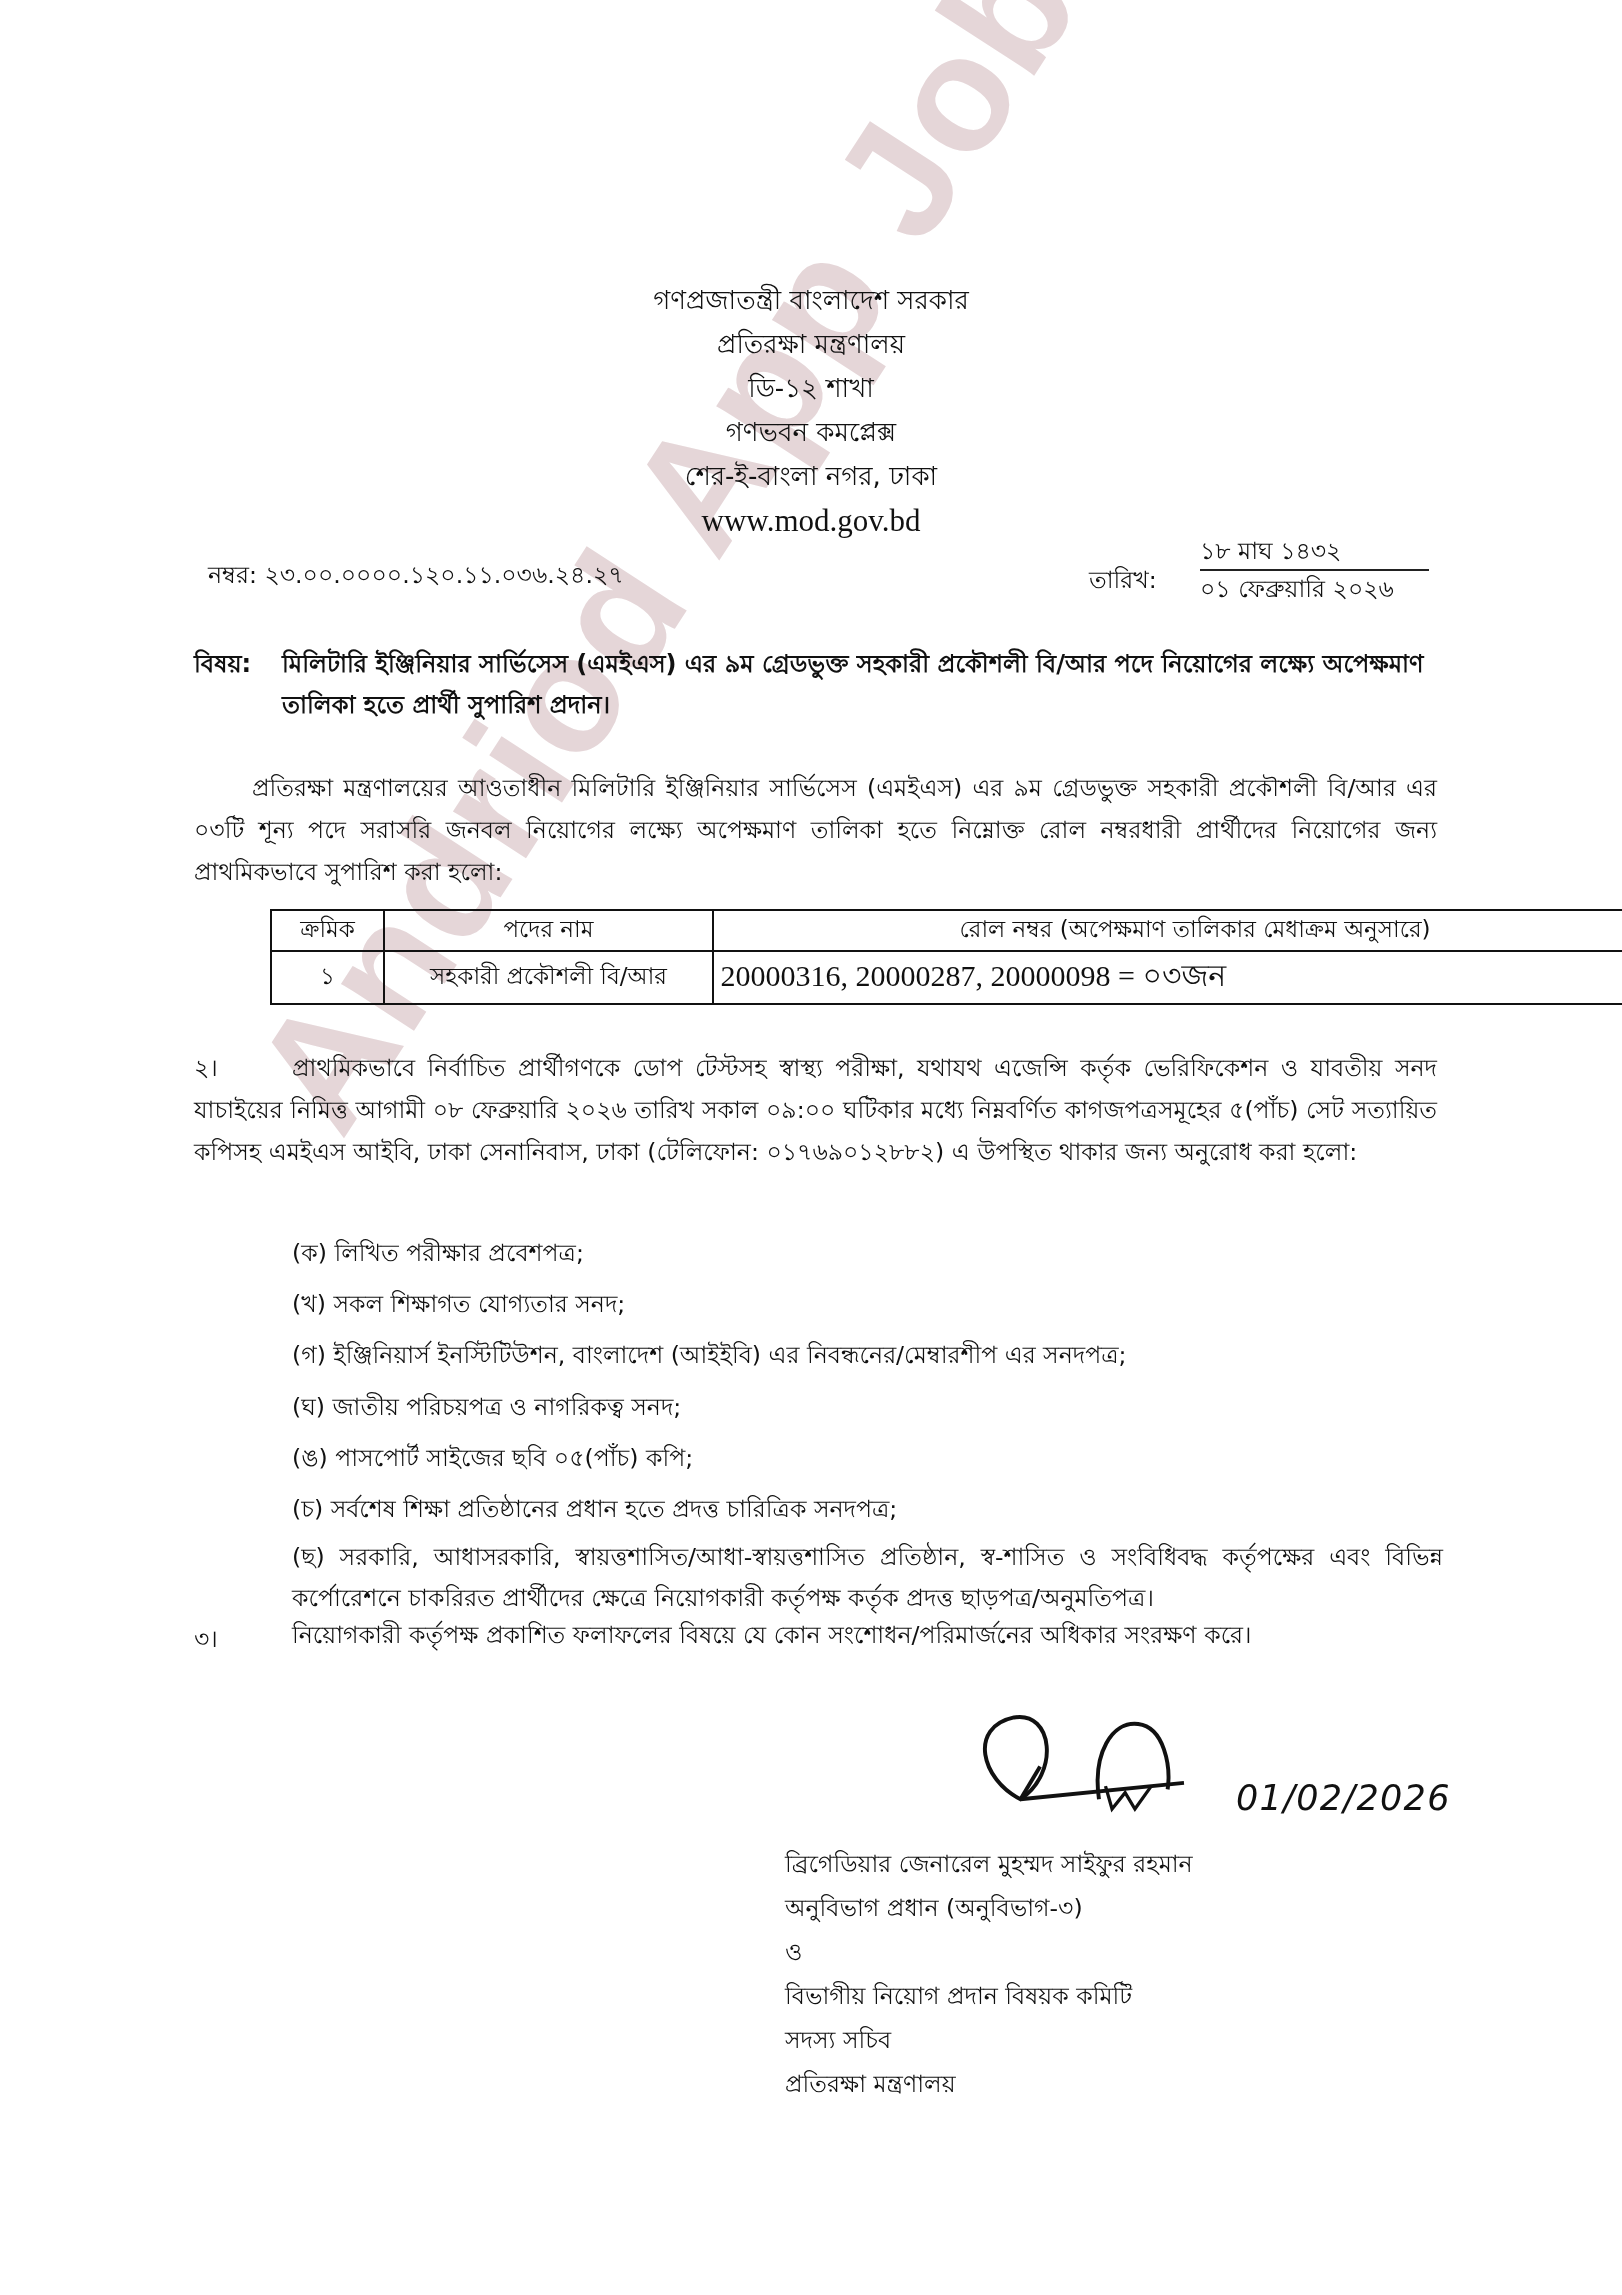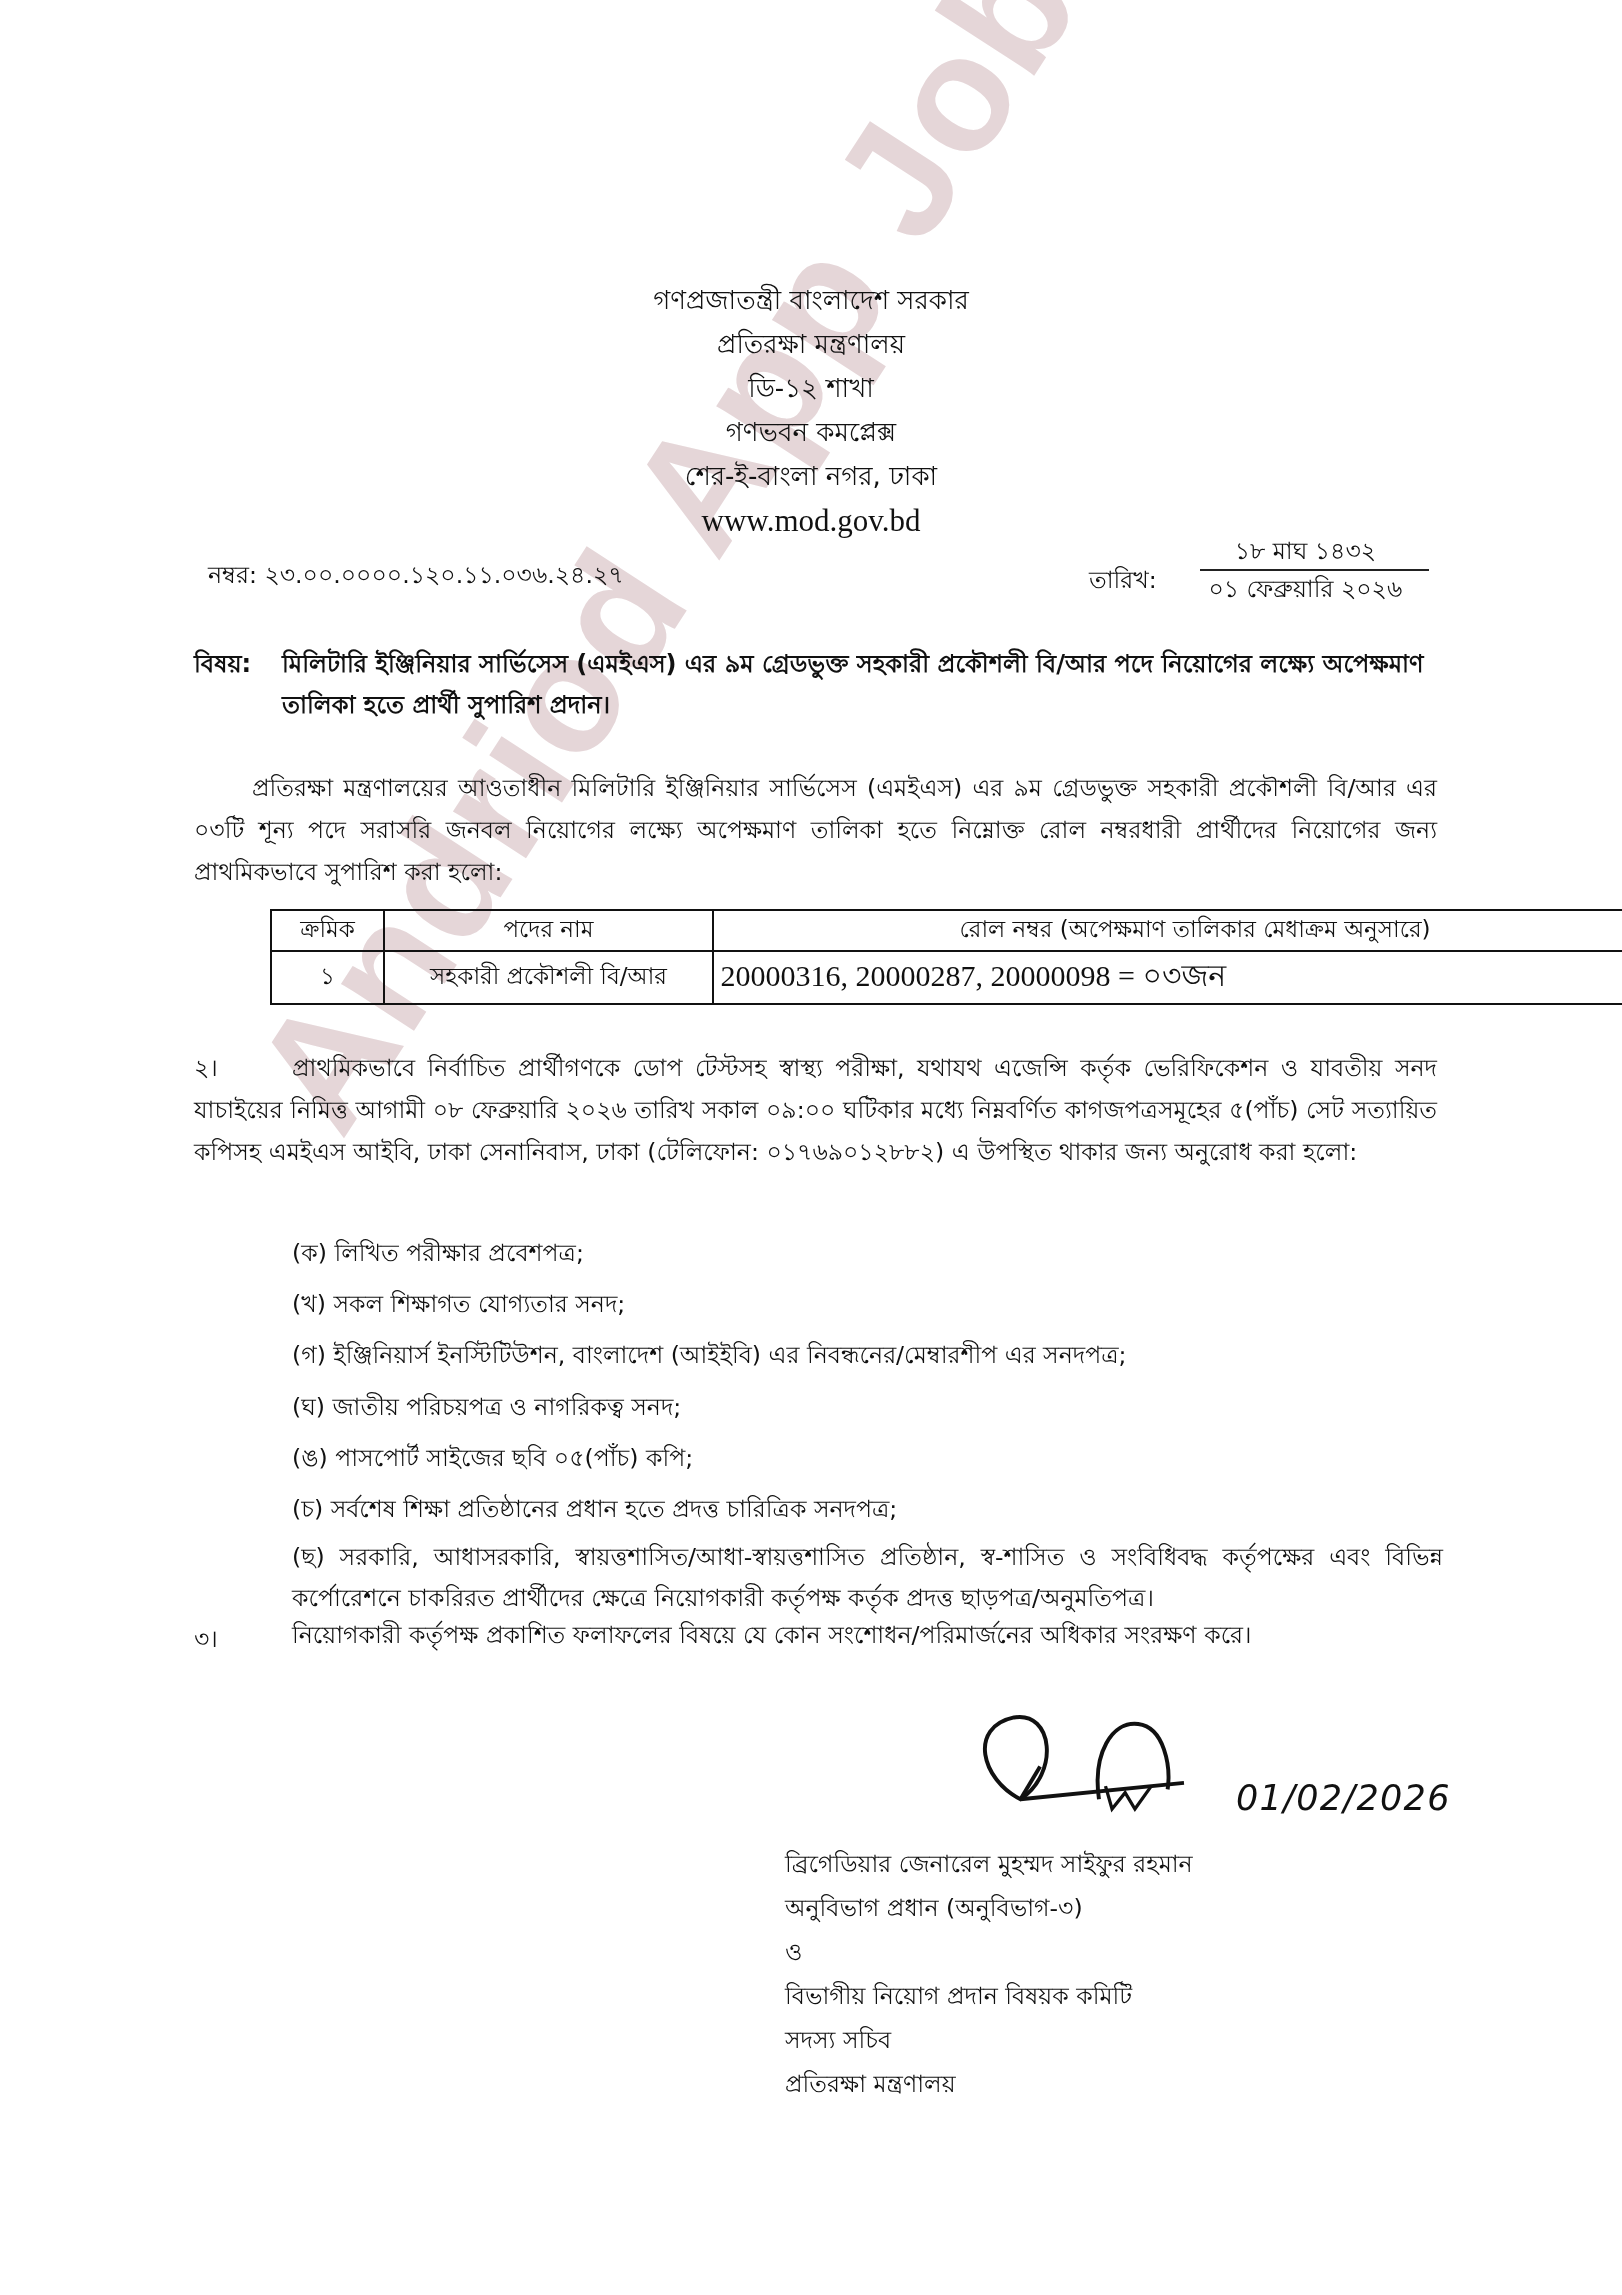--- a/index.html
+++ b/index.html
@@ -14,21 +14,21 @@
       font-family: "Liberation Sans", sans-serif; font-weight: bold; font-size: 164px;
       color: #e5d6d8; white-space: nowrap; letter-spacing: 2.6px; z-index: 0; pointer-events: none;
     }
     .content { position: absolute; left: 0; top: 0; width: 1622px; height: 2295px; z-index: 1; }
     .letterhead { position: absolute; top: 278px; left: 0; width: 1622px; text-align: center; }
     .lh-line { font-size: 26px; line-height: 44px; }
     .lh-web { font-family: "Liberation Serif", serif; font-size: 31px; line-height: 46px; }
     .memo-no { position: absolute; left: 208px; top: 557px; font-size: 23.6px; }
     .date-block { position: absolute; left: 1089px; top: 536px; width: 340px; height: 79px; }
     .date-label { position: absolute; left: 0; top: 26px; font-size: 23.6px; }
-    .date-frac { position: absolute; left: 111px; top: 0; width: 229px; text-align: center; }
+    .date-frac { position: absolute; left: 111px; top: 0; width: 229px; text-align: left; }
     .date-top { font-size: 23.6px; line-height: 30px; padding-right: 18.3px; }
     .date-rule { border-top: 2px solid #222; margin: 2.6px 0 3.9px 0; }
     .date-bottom { font-size: 23.6px; line-height: 30px; padding-right: 18.3px; }
     .subject { position: absolute; left: 194px; top: 644px; width: 1243px; font-weight: bold; font-size: 24px; line-height: 41px; }
     .subject-label { position: absolute; left: 0; top: 0; }
     .subject-text { position: absolute; left: 88px; top: 0; width: 1151px; }
     .para { position: absolute; font-size: 23.6px; line-height: 42px; text-align: justify; }
     .p1 { left: 194px; top: 767px; width: 1243px; text-indent: 58px; }
     table.roll {
       position: absolute; left: 270px; top: 909px; width: 1408px; border-collapse: collapse;

